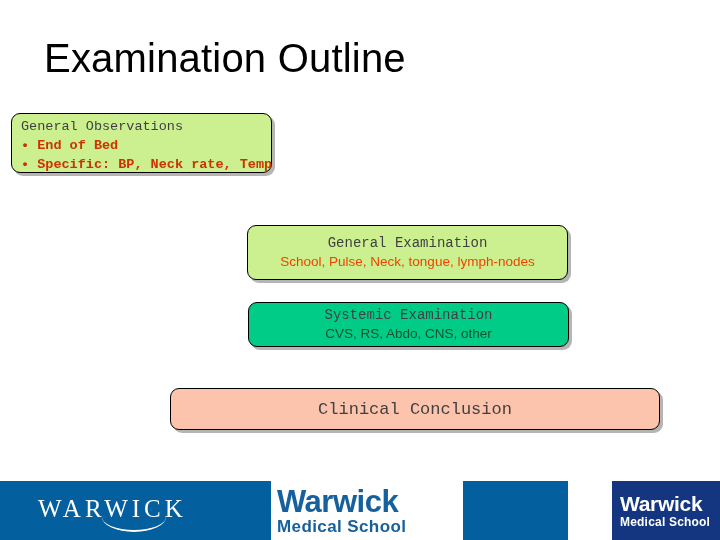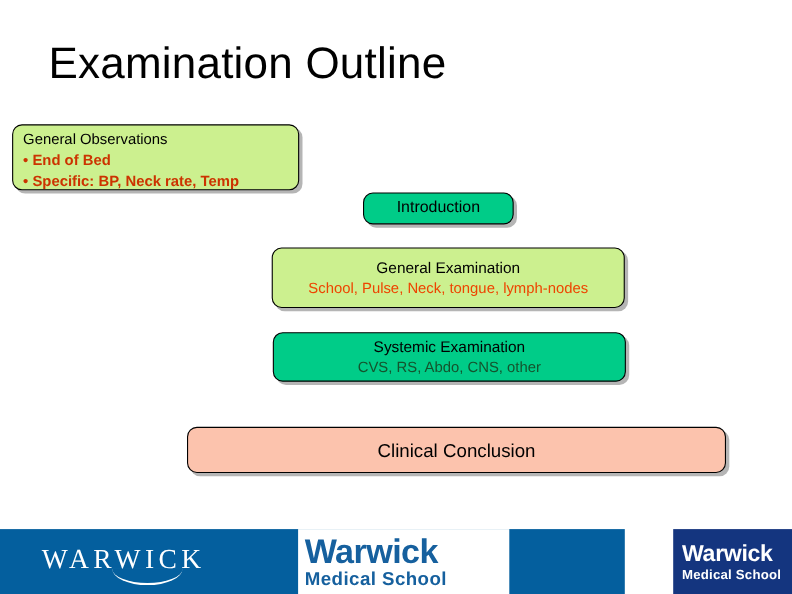--- a/index.html
+++ b/index.html
@@ -40,36 +40,38 @@
     flex-direction: column;
     align-items: center;
     justify-content: center;
     text-align: center;
   }
   .flowbox.left-align {
     align-items: flex-start;
     text-align: left;
   }
   .line-main {
-    color: #000000;
+    color: #404040;
     font-size: 14px;
     line-height: 19px;
     white-space: nowrap;
+    font-family: Liberation Mono, monospace;
   }
   .line-sub {
     font-size: 13.5px;
     line-height: 18px;
     white-space: nowrap;
   }
   .bullet-line {
     font-size: 13.5px;
     line-height: 19px;
     font-weight: bold;
     color: #cc3300;
     white-space: nowrap;
+    font-family: Liberation Mono, monospace;
   }
 
   
   #box-general-observations {
     left: 11px;
     top: 113px;
     width: 261px;
     height: 60px;
     background: #ccf08f;
     padding: 3px 0 3px 9px;
@@ -202,23 +204,20 @@
 <div id="slide">
 
   <div id="slide-title">Examination Outline</div>
 
   <div class="flowbox left-align" id="box-general-observations">
     <div class="line-main">General Observations</div>
     <div class="bullet-line">• End of Bed</div>
     <div class="bullet-line">• Specific: BP, Neck rate, Temp</div>
   </div>
 
-  <div class="flowbox" id="box-introduction">
-    <div class="line-main">Introduction</div>
-  </div>
 
   <div class="flowbox" id="box-general-examination">
     <div class="line-main">General Examination</div>
     <div class="line-sub">School, Pulse, Neck, tongue, lymph-nodes</div>
   </div>
 
   <div class="flowbox" id="box-systemic-examination">
     <div class="line-main">Systemic Examination</div>
     <div class="line-sub">CVS, RS, Abdo, CNS, other</div>
   </div>

